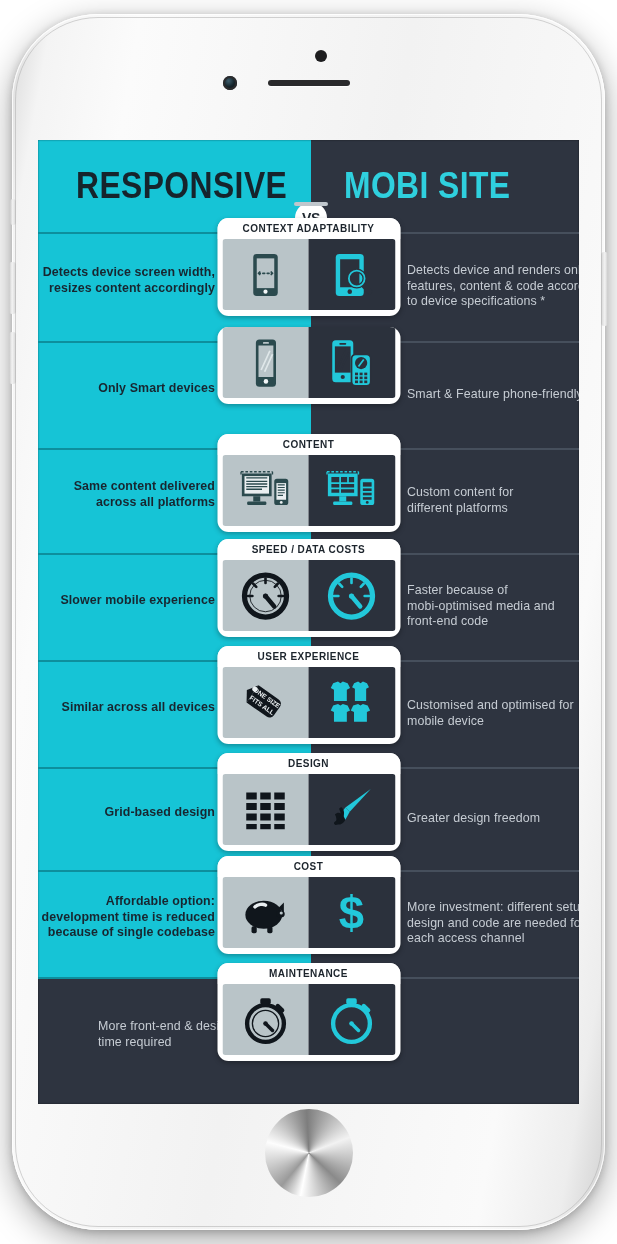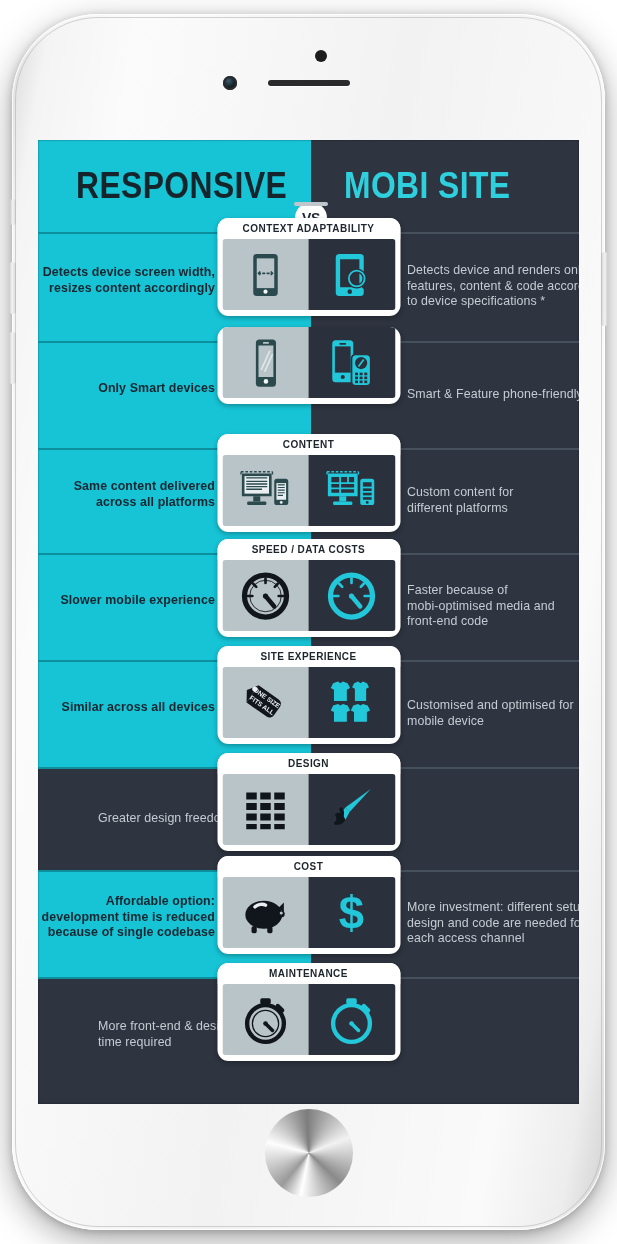--- a/index.html
+++ b/index.html
@@ -325,21 +325,21 @@
             </div>
             <div class="row" style="height: 107px;">
               <div class="cell-left">
                 <div class="txt">Similar across all devices</div>
               </div>
               <div class="cell-right">
                 <div class="txt">Customised and optimised for
 mobile device</div>
               </div>
               <div class="card">
-                <div class="card-title">SITE EXPERIENCE</div>
+                <div class="card-title">USER EXPERIENCE</div>
                 <div class="card-icons">
                   <div class="icon-pane light">
                     <svg width="56" height="56" viewBox="0 0 64 64">
                       <g transform="rotate(35 32 32)">
                         <path d="M14 20h28a6 6 0 016 6v12a6 6 0 01-6 6H14z" fill="#10161c"></path>
                         <path d="M14 20 L6 32 L14 44z" fill="#10161c"></path>
                         <circle cx="13" cy="26" r="3" fill="#e9eef0"></circle>
                         <text x="30" y="29" font-family="Liberation Sans" font-size="7.5" font-weight="bold" fill="#e9eef0" text-anchor="middle">ONE SIZE</text>
                         <text x="30" y="39" font-family="Liberation Sans" font-size="7.5" font-weight="bold" fill="#e9eef0" text-anchor="middle">FITS ALL</text>
                       </g>
@@ -352,20 +352,23 @@
                         <path d="M38 8l5-2 3 2 3-2 5 2 2.5 5-3.5 2v15H39V15l-3.5-2z" transform="translate(0,2) scale(.92)"></path>
                         <path d="M12 38l6-2 3 2 3-2 6 2 3 6-4 2v12H13V46l-4-2z" transform="translate(0,0) scale(.92)"></path>
                         <path d="M38 38l6-2 3 2 3-2 6 2 3 6-4 2v12H39V46l-4-2z" transform="translate(-1,0) scale(.92)"></path>
                       </g>
                     </svg>
                   </div>
                 </div>
               </div>
             </div>
             <div class="row" style="height: 103px;">
+              <div class="cell-left">
+                <div class="txt">Grid-based design</div>
+              </div>
               <div class="cell-right">
                 <div class="txt">Greater design freedom</div>
               </div>
               <div class="card">
                 <div class="card-title">DESIGN</div>
                 <div class="card-icons">
                   <div class="icon-pane light">
                     <svg width="56" height="56" viewBox="0 0 64 64">
                       <g fill="#10161c">
                         <rect x="10" y="12" width="12" height="8"></rect>

